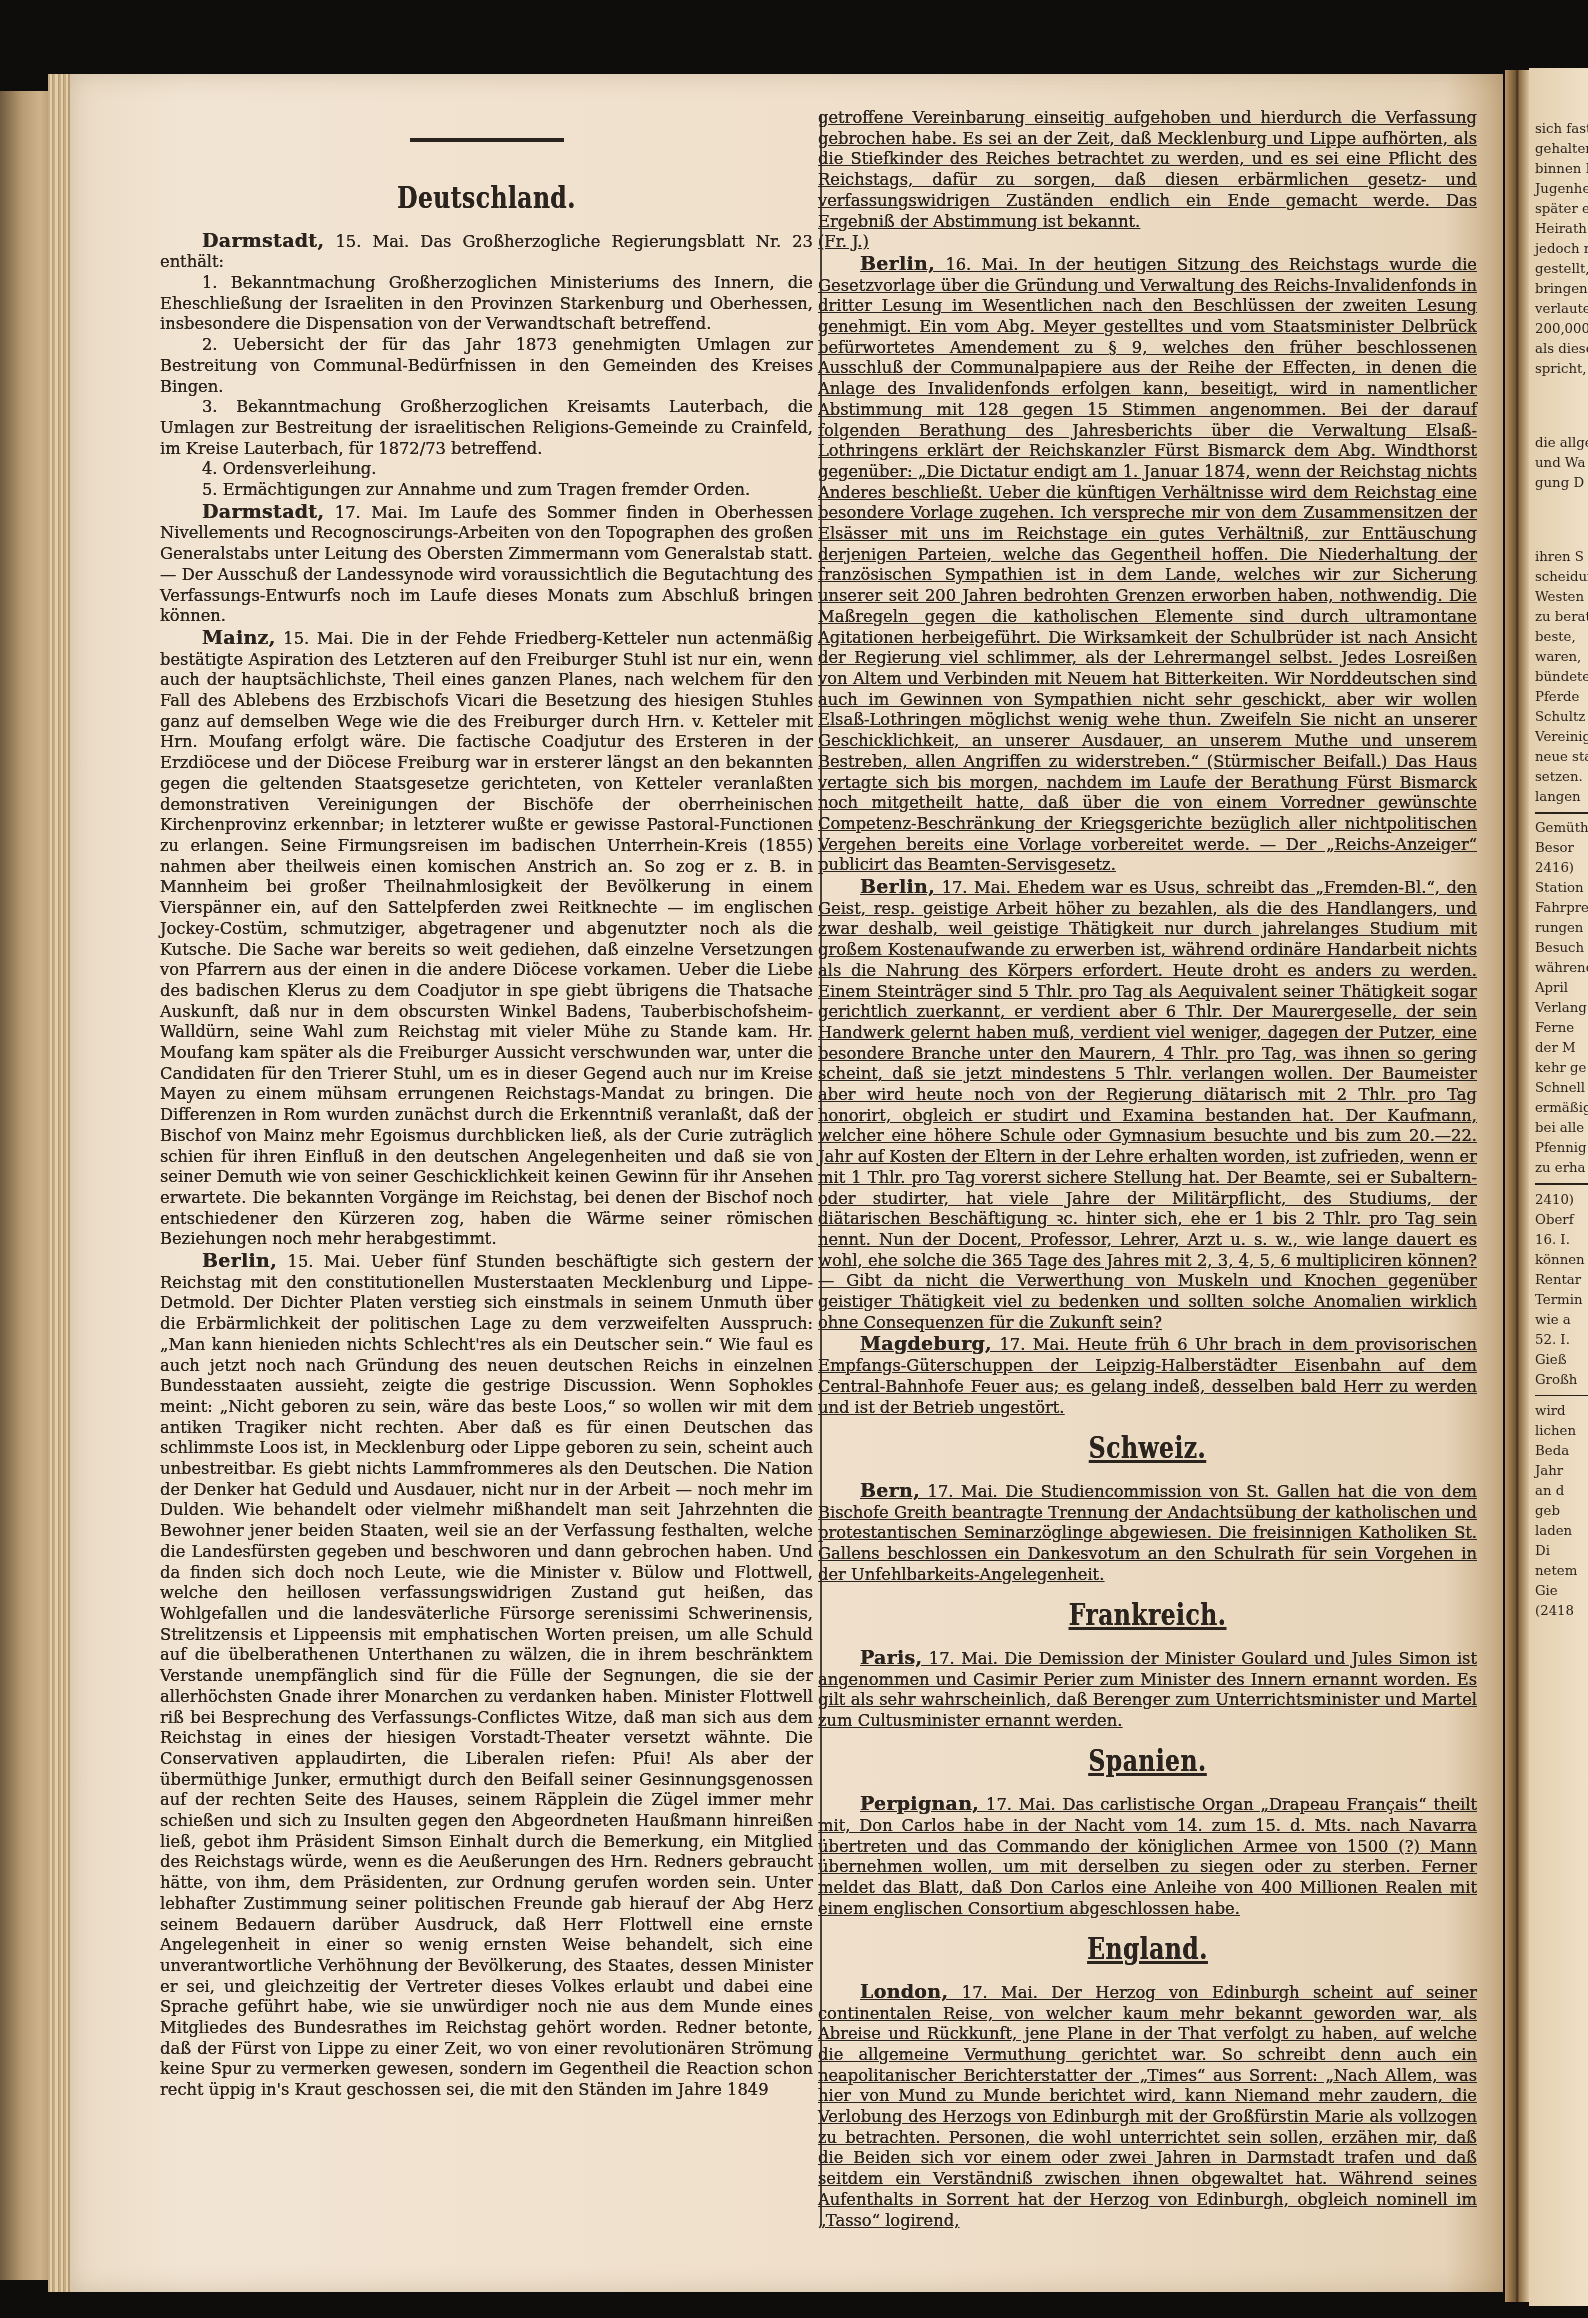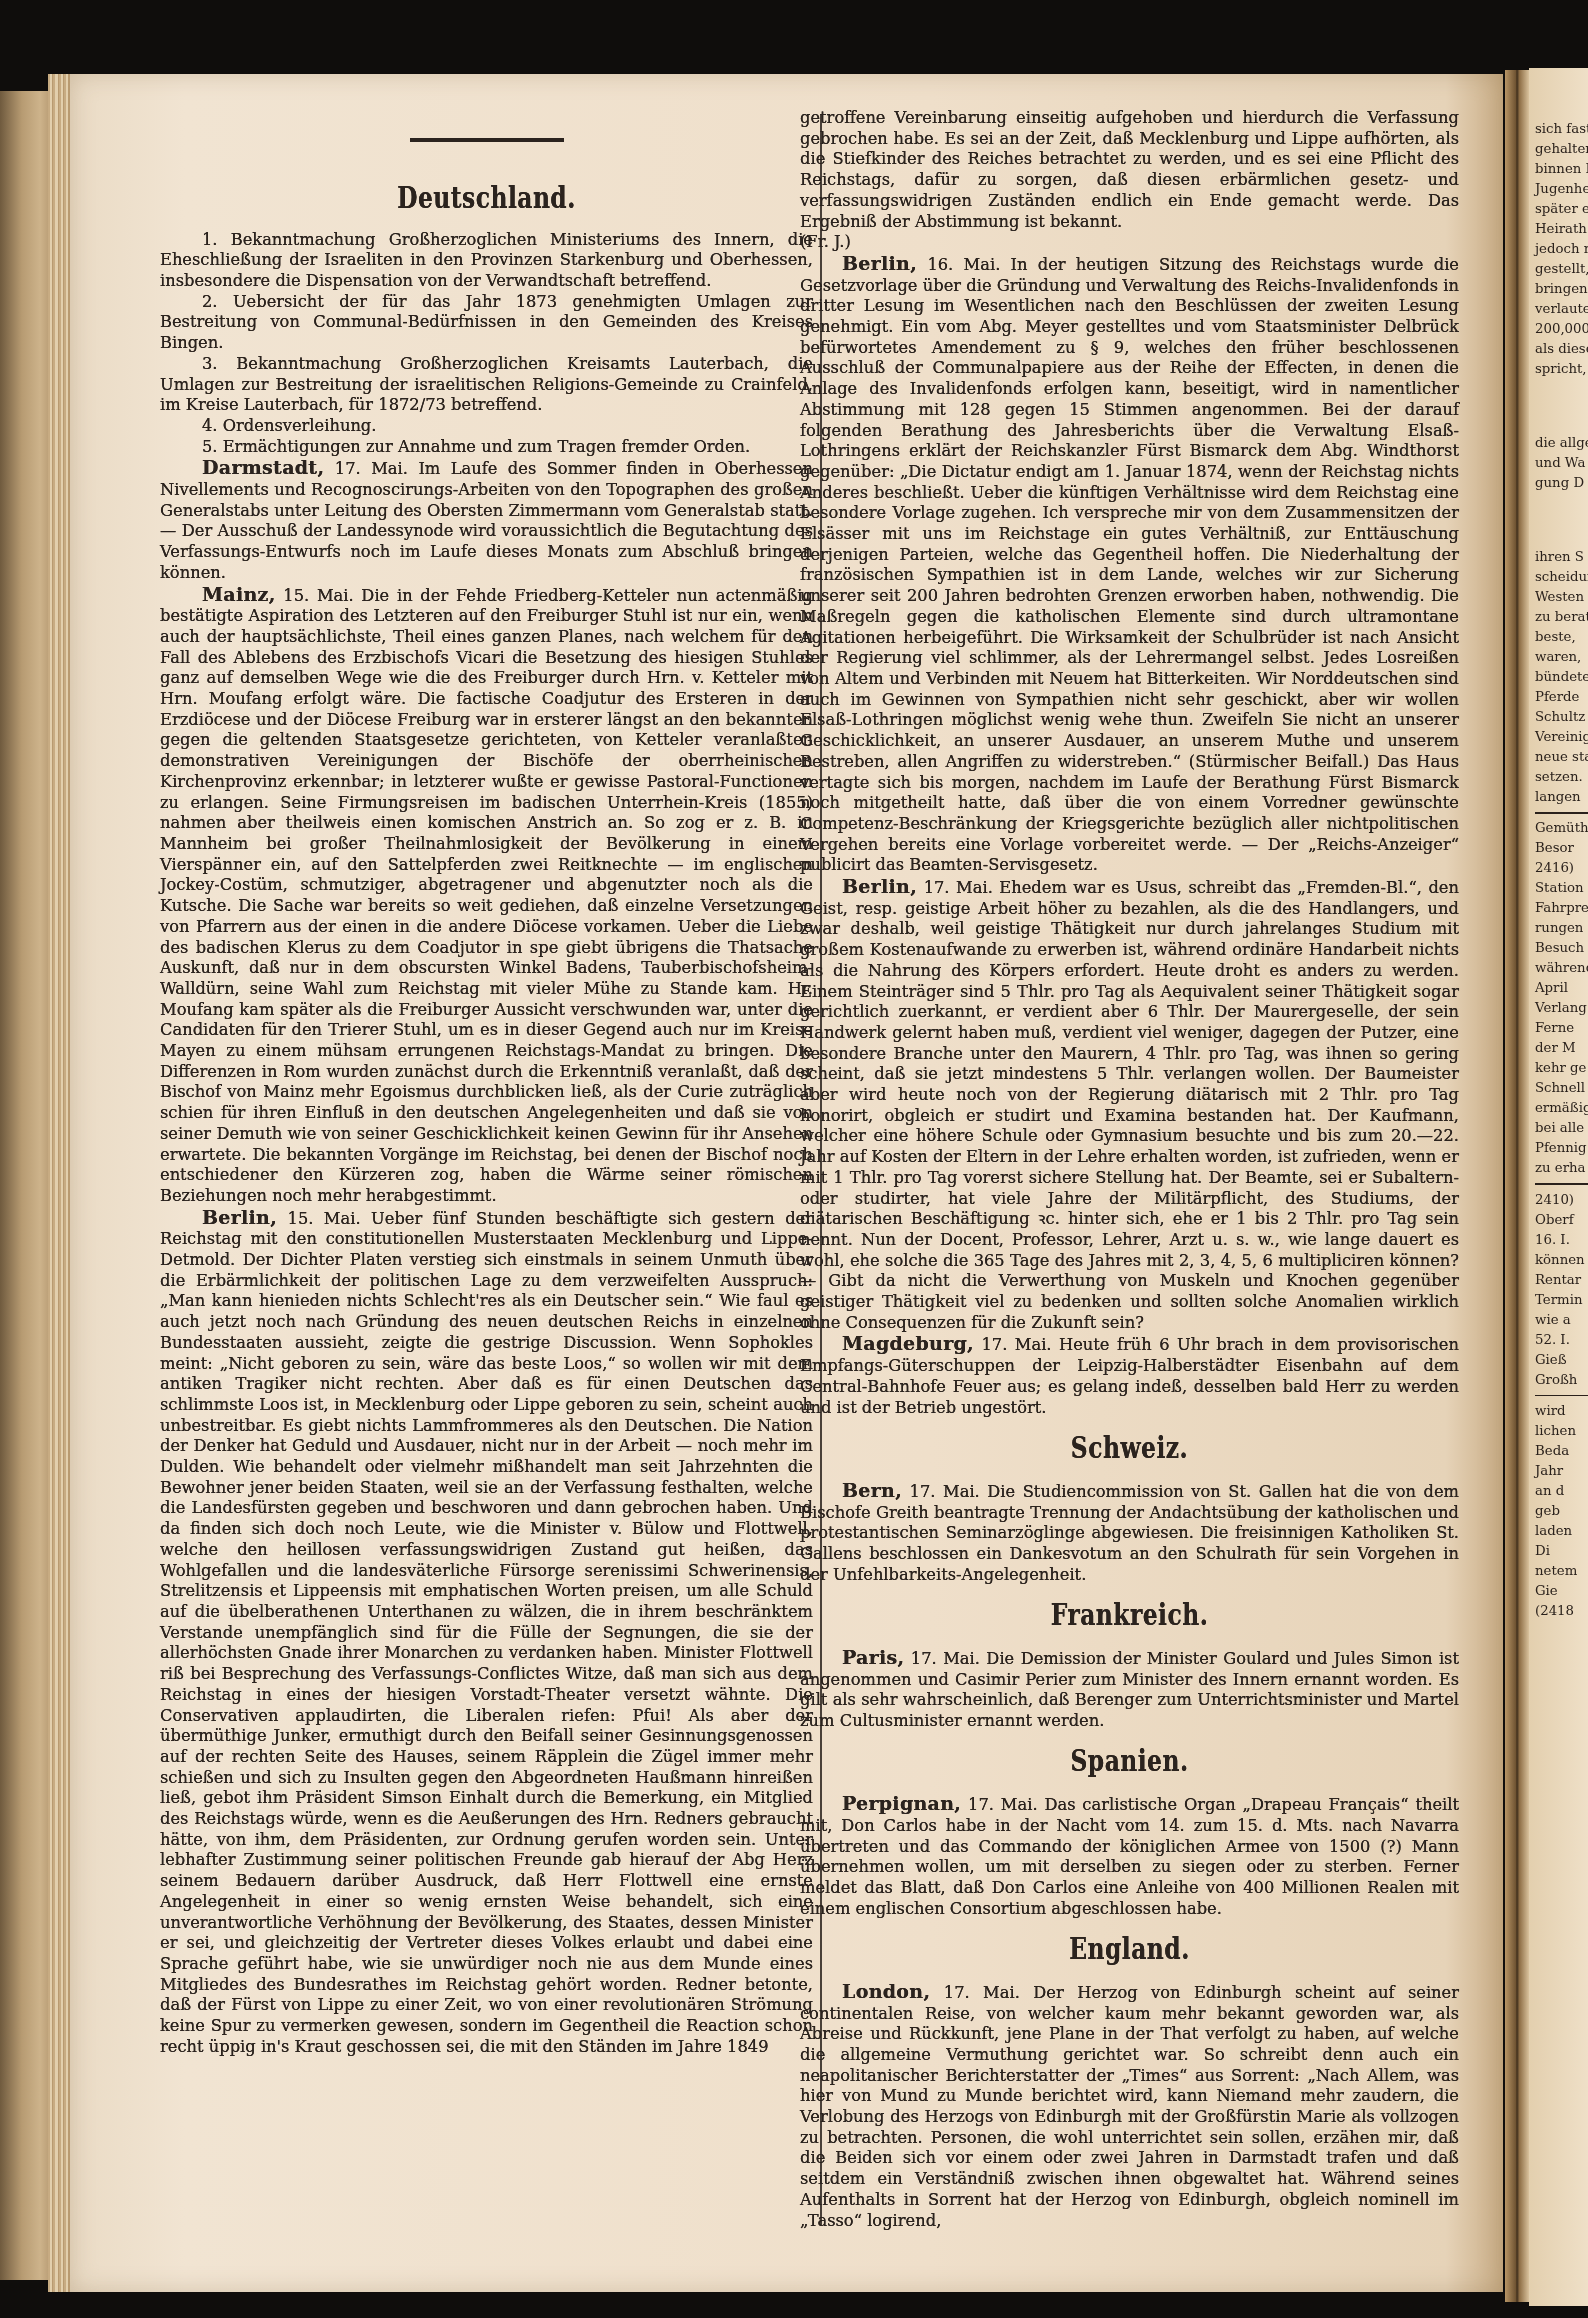--- a/index.html
+++ b/index.html
@@ -37,21 +37,21 @@
   }
   .facing-rule { height:1.8px; background:#2a211b; margin:4.8px 0 4.8px 6px; }
 
   .col {
     position:absolute; top:108px;
     font-family:"DejaVu Serif", serif; font-size:16.3px; line-height:20.7px;
     color:#2b231e; text-align:justify;
     text-shadow:0 0 0.2px #2b231e;
   }
   .col-left  { left:160px; width:653px; }
-  .col-right { left:800px; width:659px; }
+  .col-right { left:818px; width:659px;text-decoration:underline; }
   .col-rule {
     position:absolute; left:820px; top:114px; width:1.8px; height:2111px;
     background:#2b231e; opacity:.85;
   }
   p { margin:0; text-indent:42px; }
   p.noindent { text-indent:0; }
   p.list { text-indent:42px; }
   .place { font-weight:bold; font-size:19px; letter-spacing:0.3px; }
   .source { display:block; text-align:left; }
   .rule-short {
@@ -68,20 +68,25 @@
 
 <div class="edge-left"></div>
 <div class="page-stack"></div>
 <div class="page"></div>
 <div class="gutter"></div>
 
 <div class="col col-left">
   <div class="rule-short"></div>
   <p class="section-head">Deutschland.</p>
 
+  <p>
+    <span class="place">Darmstadt,</span>
+    <span>15. Mai.</span>
+    <span>Das Großherzogliche Regierungsblatt Nr. 23 enthält:</span>
+  </p>
   <p class="list">1. Bekanntmachung Großherzoglichen Ministeriums des Innern, die Eheschließung der Israeliten in den Provinzen Starkenburg und Oberhessen, insbesondere die Dispensation von der Verwandtschaft betreffend.</p>
   <p class="list">2. Uebersicht der für das Jahr 1873 genehmigten Umlagen zur Bestreitung von Communal-Bedürfnissen in den Gemeinden des Kreises Bingen.</p>
   <p class="list">3. Bekanntmachung Großherzoglichen Kreisamts Lauterbach, die Umlagen zur Bestreitung der israelitischen Religions-Gemeinde zu Crainfeld, im Kreise Lauterbach, für 1872/73 betreffend.</p>
   <p class="list">4. Ordensverleihung.</p>
   <p class="list">5. Ermächtigungen zur Annahme und zum Tragen fremder Orden.</p>
 
   <p>
     <span class="place">Darmstadt,</span>
     <span>17. Mai.</span>
     <span>Im Laufe des Sommer finden in Oberhessen Nivellements und Recognoscirungs-Arbeiten von den Topographen des großen Generalstabs unter Leitung des Obersten Zimmermann vom Generalstab statt. — Der Ausschuß der Landessynode wird voraussichtlich die Begutachtung des Verfassungs-Entwurfs noch im Laufe dieses Monats zum Abschluß bringen können.</span>

